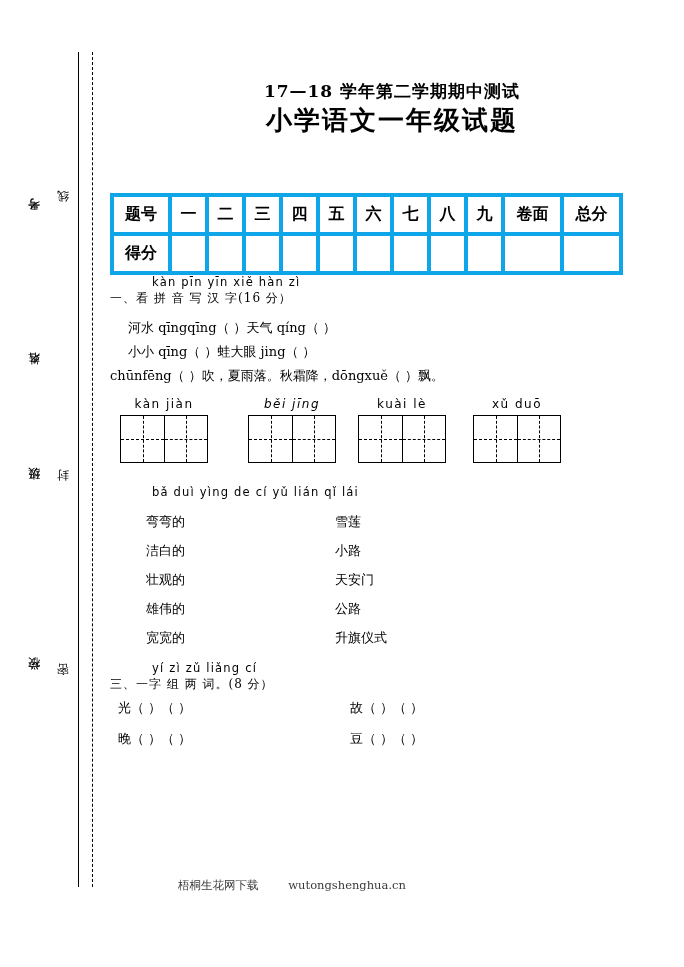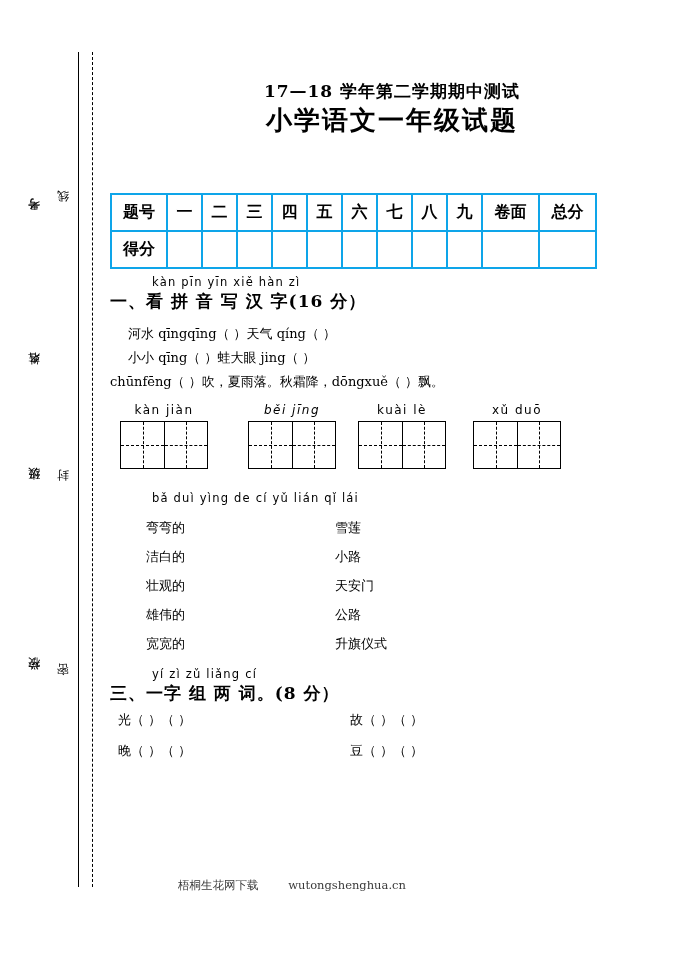--- a/index.html
+++ b/index.html
@@ -85,21 +85,21 @@
 
   
   #score-table {
     position: absolute;
     left: 110px;
     top: 193px;
     border-collapse: collapse;
     table-layout: fixed;
   }
   #score-table td {
-    border: 2px solid #0ea5e9;
+    border: 4px solid #0ea5e9;
     height: 35px;
     text-align: center;
     vertical-align: middle;
     font-size: 16px;
     font-weight: bold;
     padding: 0;
   }
   #score-table td.head-cell { width: 54px; }
   #score-table td.num-cell { width: 33px; }
   #score-table td.wide-cell { width: 55px; }
@@ -116,22 +116,22 @@
   .section { margin-bottom: 2px; }
   .sec-pinyin {
     font-family: "DejaVu Sans", "Liberation Sans", sans-serif;
     font-size: 11.5px;
     letter-spacing: 1.2px;
     margin-left: 42px;
     margin-bottom: 1px;
     white-space: nowrap;
   }
   .sec-title {
-    font-weight: bold;
-    font-size: 17px;
+    font-weight: normal;
+    font-size: 12px;
     letter-spacing: 1px;
     white-space: nowrap;
   }
 
   .q-line {
     margin: 0 0 6px 0;
     font-size: 13px;
     white-space: nowrap;
   }
   .q-line.indent { margin-left: 18px; }

